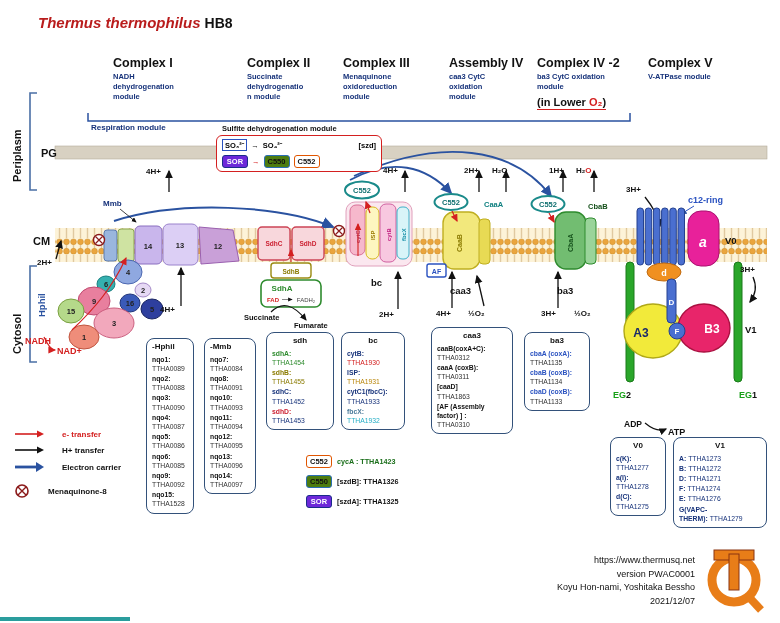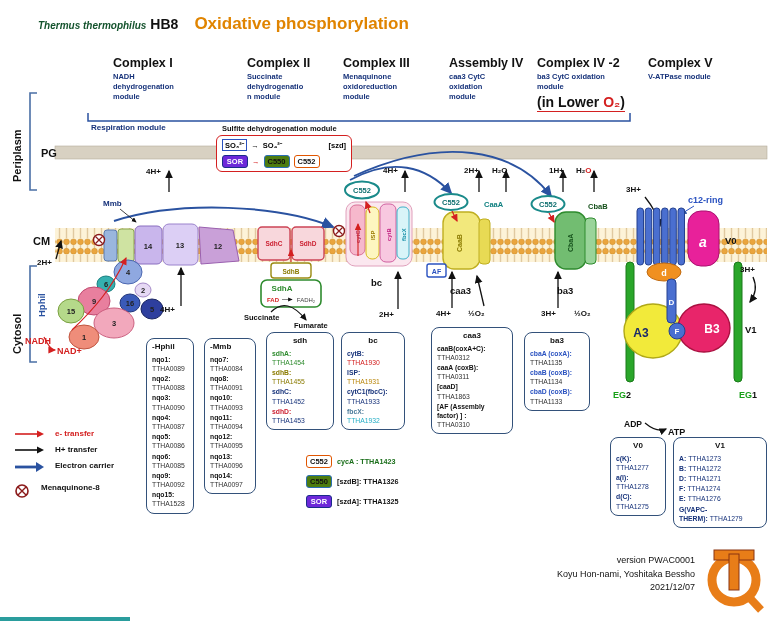--- a/index.html
+++ b/index.html
@@ -2,28 +2,28 @@
 <html><head>
 <meta charset="utf-8">
 <style>
   * { margin:0; padding:0; box-sizing:border-box; }
   body { background:#fff; font-family:"Liberation Sans", sans-serif; }
   #page { position:relative; width:780px; height:623px; background:#fff; overflow:hidden; }
   .abs { position:absolute; }
   svg text { font-family:"Liberation Sans", sans-serif; }
 
   
-  .t-org { font-size:10px; font-weight:bold; font-style:italic; color:#14532d; }
+  .t-org { font-size:15px; font-weight:bold; font-style:italic; color:#b91c1c; }
   .t-strain { font-size:14px; font-weight:bold; color:#111; margin-left:4px; }
   .t-path { font-size:17px; font-weight:bold; color:#e08400; margin-left:16px; }
 
   
   .cx-name { font-size:12.5px; font-weight:bold; color:#111; white-space:nowrap; }
   .cx-mod { margin-top:2px; font-size:7.5px; font-weight:bold; color:#16327a; white-space:pre-line; line-height:1.3; }
-  .cx-note { margin-top:2px; display:inline-block; font-size:14px; font-weight:bold; color:#111; border-bottom:1.5px solid #d42020; padding-bottom:1px; }
+  .cx-note { margin-top:2px; display:inline-block; font-size:11px; font-weight:bold; color:#111; border-bottom:1.5px solid #d42020; padding-bottom:1px; }
   .cx-note .red { color:#d42020; }
   .resp-label { font-size:8px; font-weight:bold; color:#16327a; }
 
   
   .sulf-title { font-size:7.5px; font-weight:bold; color:#111; margin-bottom:2px; margin-left:6px; }
   .sulf-box { border:1.5px solid #d42020; border-radius:6px; background:#fff; padding:3px 5px; }
   .sulf-row { display:flex; align-items:center; gap:4px; font-size:7.5px; font-weight:bold; }
   .sulf-row + .sulf-row { margin-top:4px; }
   .so3chip { border:1px solid #2a52c0; padding:0 2px; }
   .szd { margin-left:auto; }
@@ -43,21 +43,21 @@
   .gi .id { display:block; color:#333; }
   .gene-box.inline .gi .g, .gene-box.inline .gi .id { display:inline; }
   .gene-box.inline .gi .id { margin-left:2px; }
 
   
   .carrier-row { display:flex; align-items:center; gap:5px; margin-bottom:7px; }
   .ctext { font-size:7.2px; font-weight:bold; color:#111; }
   .ctext.green { color:#1a6e1a; }
 
   
-  .lg-row { display:flex; align-items:flex-start; gap:11px; margin-bottom:6px; }
+  .lg-row { display:flex; align-items:center; gap:18px; margin-bottom:6px; }
   .lg-row.m8 { margin-top:10px; }
   .lg-label { font-size:8px; font-weight:bold; color:#111; }
   .lg-label.red { color:#d42020; }
 
   
   .footer-text { font-size:9px; color:#111; text-align:right; line-height:1.5; }
   .footer-text .url { text-decoration:none; }
 </style>
 </head>
 <body>
@@ -277,21 +277,20 @@
       <path d="M645,423 Q657,433 666,429" fill="none" stroke="#111" stroke-width="1.2" marker-end="url(#mk)"></path>
       <text x="668" y="435" font-size="9" font-weight="bold" fill="#111">ATP</text>
       <text class="hl" x="740" y="272">3H+</text>
       <path d="M753,277 C757,286 756,294 750,302" fill="none" stroke="#111" stroke-width="1.3" marker-end="url(#mk)"></path>
     </g>
   </svg>
 
   <div class="abs" style="left:38px;top:14px;display:flex;align-items:baseline;">
     <span class="t-org">Thermus thermophilus</span>
     <span class="t-strain">HB8</span>
-    <span class="t-path">Oxidative phosphorylation</span>
   </div>
 
   <div class="abs" style="left:113px;top:56px;">
     <div class="cx-name">Complex I</div>
     <div class="cx-mod">NADH
 dehydrogenation
 module</div>
   </div>
   <div class="abs" style="left:247px;top:56px;">
     <div class="cx-name">Complex II</div>
@@ -316,21 +315,21 @@
     <div class="cx-mod">ba3 CytC oxidation
 module</div>
     <div class="cx-note"><span>(in Lower </span><span class="red">O₂</span><span>)</span></div>
   </div>
   <div class="abs" style="left:648px;top:56px;">
     <div class="cx-name">Complex V</div>
     <div class="cx-mod">V-ATPase module</div>
   </div>
   <div class="abs resp-label" style="left:91px;top:123px;">Respiration module</div>
 
-  <div class="abs" style="left:216px;top:124px;width:136px;">
+  <div class="abs" style="left:216px;top:124px;width:166px;">
     <div class="sulf-title">Sulfite dehydrogenation module</div>
     <div class="sulf-box">
       <div class="sulf-row">
         <span class="so3chip">SO₃²⁻</span>
         <span class="sarr">→</span>
         <span>SO₄²⁻</span>
         <span class="szd">[szd]</span>
       </div>
       <div class="sulf-row">
         <span class="chip sor">SOR</span>
@@ -576,20 +575,21 @@
     <div class="lg-row m8">
       <svg width="16" height="16">
           <circle cx="8" cy="8" r="6" fill="#fff" stroke="#8b1a1a" stroke-width="1.6"></circle>
           <path d="M4,4 L12,12 M12,4 L4,12" stroke="#8b1a1a" stroke-width="1.4"></path>
         </svg>
       <span class="lg-label">Menaquinone-8</span>
     </div>
   </div>
 
   <div class="abs footer-text" style="left:455px;top:554px;width:240px;">
+    <div class="url">https://www.thermusq.net</div>
     <div>version PWAC0001</div>
     <div>Koyu Hon-nami, Yoshitaka Bessho</div>
     <div>2021/12/07</div>
   </div>
 
   <svg class="abs" style="left:704px;top:542px;" width="62" height="76" viewBox="0 0 62 76">
     <circle cx="30" cy="38" r="22" fill="none" stroke="#e87d18" stroke-width="9"></circle>
     <rect x="10" y="8" width="40" height="10" fill="#e87d18" stroke="#8a3510" stroke-width="1"></rect>
     <rect x="25" y="12" width="10" height="36" fill="#e87d18" stroke="#8a3510" stroke-width="1"></rect>
     <line x1="44" y1="54" x2="57" y2="68" stroke="#e87d18" stroke-width="8"></line>

